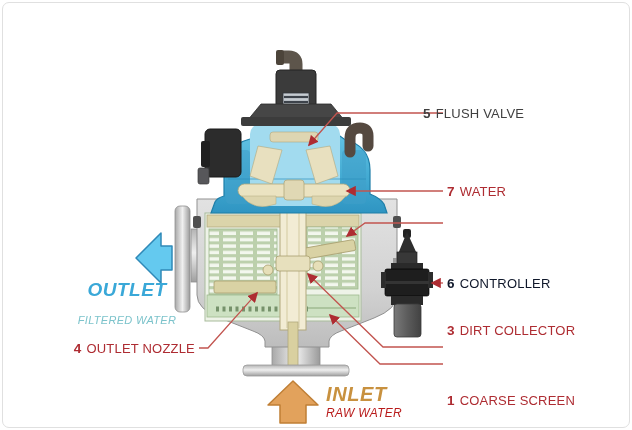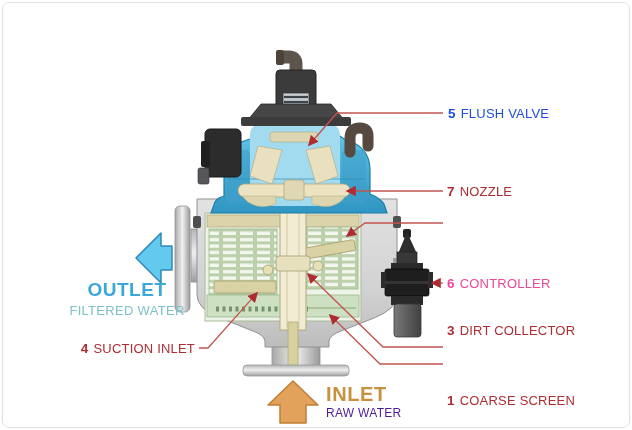--- a/index.html
+++ b/index.html
@@ -10,24 +10,24 @@
   .frame-border{
     position:absolute;inset:2px;border:1px solid #e0e0e0;border-radius:7px;
     pointer-events:none;z-index:3;
   }
   .illustration{position:absolute;left:0;top:0;z-index:1;}
   .part-label{
     position:absolute;z-index:2;transform:translateY(-50%);
     font-size:13px;color:#ae2c32;white-space:nowrap;letter-spacing:.2px;
   }
   .part-label .num{font-weight:bold;font-size:13.5px;margin-right:5px;}
-  .flow-block{position:absolute;z-index:2;line-height:1.08;}
+  .flow-block{position:absolute;z-index:2;line-height:1.08;font-style:italic;}
   .outlet-block{left:62px;top:280px;width:130px;text-align:center;}
   .outlet-title{font-size:19px;font-weight:bold;color:#3aa8d8;letter-spacing:.5px;}
-  .outlet-sub{font-size:13px;color:#7cc3cb;margin-top:3px;letter-spacing:.3px;}
+  .outlet-sub{font-size:11px;color:#7cc3cb;margin-top:14px;letter-spacing:.3px;}
   .inlet-block{left:326px;top:384px;text-align:left;}
   .inlet-title{font-size:20px;font-weight:bold;color:#c8913f;letter-spacing:.6px;}
   .inlet-sub{font-size:12px;color:#cbb795;margin-top:1px;letter-spacing:.3px;}
 </style>
 </head>
 <body>
 
 <div class="frame">
   <div class="frame-border"></div>
 
@@ -167,40 +167,40 @@
       <path d="M443,113 L337,113 L309,145" marker-end="url(#arrw)"></path>
       <path d="M443,191 L347,191" marker-end="url(#arrw)"></path>
       <path d="M443,223 L365,223 L347,236" marker-end="url(#arrw)"></path>
       <path d="M443,283 L432,283" marker-end="url(#arrw)"></path>
       <path d="M443,347 L383,347 L308,274" marker-end="url(#arrw)"></path>
       <path d="M443,364 L380,364 L330,315" marker-end="url(#arrw)"></path>
       <path d="M199,348 L208,348 L257,293" marker-end="url(#arrw)"></path>
     </g>
   </svg>
 
-  <div class="part-label" style="left: 448px; top: 113px; color: #1d4ed8;">
+  <div class="part-label" style="left: 423px; top: 113px; color: #404040;">
     <span class="num">5</span><span>FLUSH VALVE</span>
   </div>
   <div class="part-label" style="left: 447px; top: 191px; color: rgb(174, 44, 50);">
-    <span class="num">7</span><span>NOZZLE</span>
-  </div>
-  <div class="part-label" style="left: 447px; top: 283px; color: #ec4899;">
+    <span class="num">7</span><span>WATER</span>
+  </div>
+  <div class="part-label" style="left: 447px; top: 283px; color: #0f172a;">
     <span class="num">6</span><span>CONTROLLER</span>
   </div>
   <div class="part-label" style="left: 447px; top: 330px; color: rgb(174, 44, 50);">
     <span class="num">3</span><span>DIRT COLLECTOR</span>
   </div>
   <div class="part-label" style="left: 447px; top: 364px; color: rgb(174, 44, 50); margin-top: 36px;">
     <span class="num">1</span><span>COARSE SCREEN</span>
   </div>
   <div class="part-label" style="right: 437px; top: 348px; color: rgb(174, 44, 50);">
-    <span class="num">4</span><span>SUCTION INLET</span>
+    <span class="num">4</span><span>OUTLET NOZZLE</span>
   </div>
 
   <div class="flow-block outlet-block">
     <div class="outlet-title" style="color: rgb(58, 168, 216);">OUTLET</div>
     <div class="outlet-sub" style="color: rgb(124, 195, 203);">FILTERED WATER</div>
   </div>
   <div class="flow-block inlet-block">
     <div class="inlet-title" style="color: rgb(200, 145, 63);">INLET</div>
-    <div class="inlet-sub" style="color: #4c1d95;">RAW WATER</div>
+    <div class="inlet-sub" style="color: #b91c1c;">RAW WATER</div>
   </div>
 </div>
 
 </body></html>

